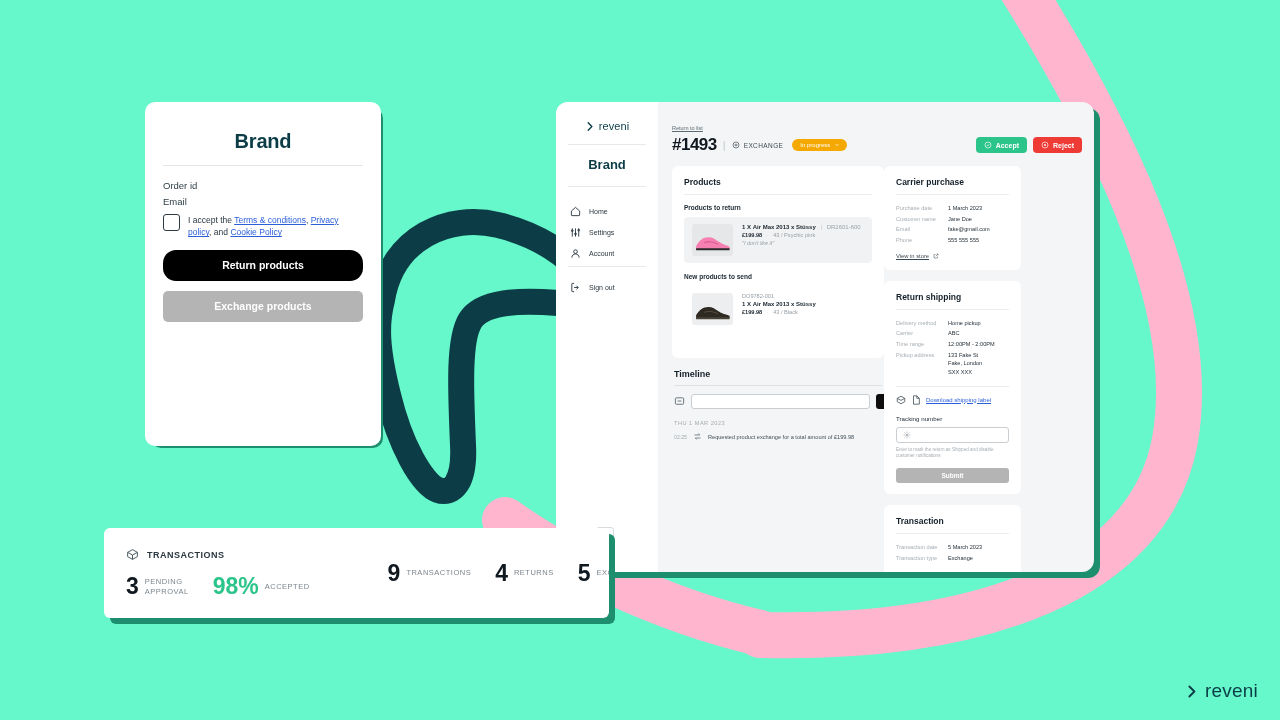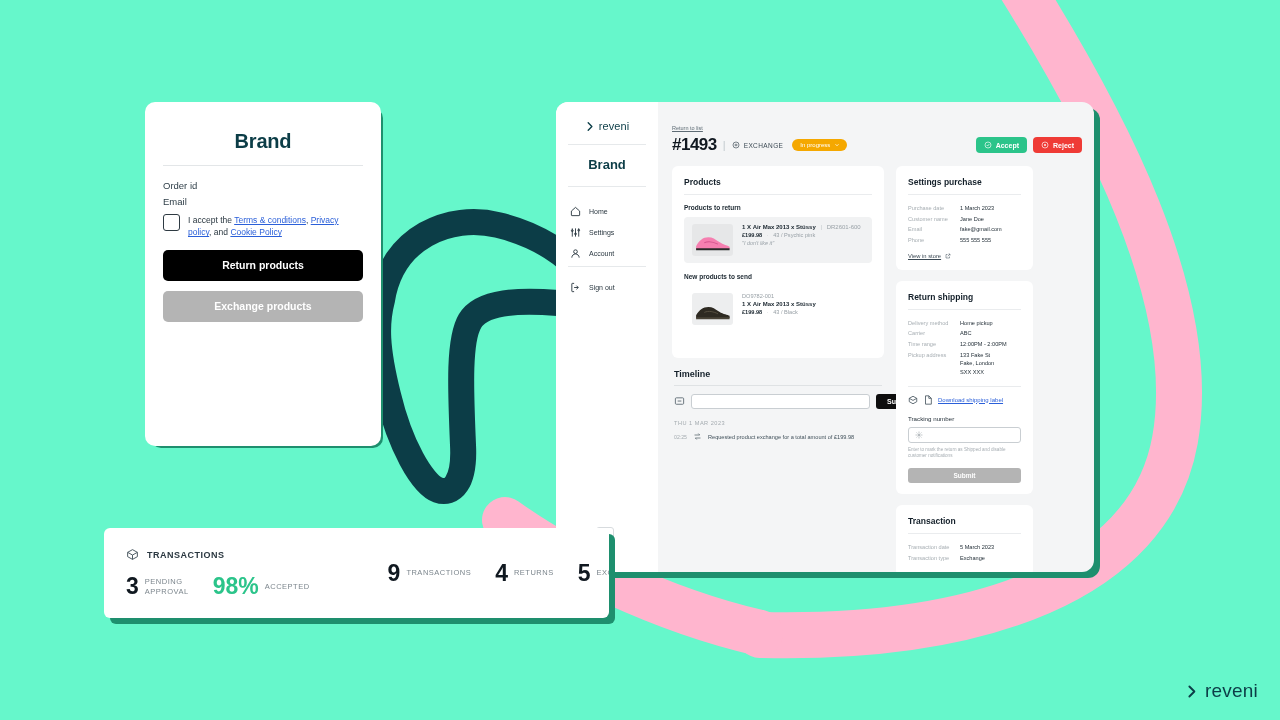--- a/index.html
+++ b/index.html
@@ -60,21 +60,21 @@
   .accept-row {
     display: flex; gap: 8px; align-items: flex-start; margin: 7px 0 11px;
   }
   .cbx {
     width: 17px; height: 17px; flex: 0 0 auto;
     border: 1.6px solid #2E3A42; border-radius: 3px; background: #fff;
   }
   .accept-text { font-size: 8.5px; line-height: 1.45; color: #2A3740; }
   .accept-text a { color: #2A5FD9; text-decoration: underline; }
   .btn-primary {
-    height: 31px; background: #000; color: #fff; border-radius: 5px;
+    height: 31px; background: #000; color: #fff; border-radius: 13px;
     display: flex; align-items: center; justify-content: center;
     font-size: 10.5px; font-weight: bold; margin-bottom: 10px;
   }
   .btn-muted {
     height: 31px; background: #B4B4B4; color: #fff; border-radius: 5px;
     display: flex; align-items: center; justify-content: center;
     font-size: 10.5px; font-weight: bold;
   }
 
   
@@ -130,21 +130,21 @@
   }
   .topbar-actions { margin-left: auto; display: flex; gap: 6px; }
   .act-btn {
     border-radius: 4px; color: #fff; font-size: 7px; font-weight: bold;
     padding: 4px 8px; display: flex; align-items: center; gap: 4px;
   }
   .act-accept { background: #2BC48A; }
   .act-reject { background: #EF3B36; }
   .act-btn .ai { width: 8px; height: 8px; }
 
-  .cols { display: flex; gap: 12px; align-items: flex-start; }
+  .cols { display: flex; align-items: flex-start; }
   .col-left { width: 212px; flex: 0 0 auto; }
   .col-right { width: 137px; flex: 0 0 auto; }
 
   .card { background: #fff; border-radius: 6px; padding: 11px 12px; margin-bottom: 11px; }
   .card-title { font-size: 8.5px; font-weight: bold; color: #14202A; }
   .card-rule { height: 1px; background: #EAECEE; margin: 7px 0 9px; }
 
   .sub-head { font-size: 6.5px; font-weight: bold; color: #1B2730; margin-bottom: 6px; }
   .prod-row { display: flex; gap: 9px; padding: 7px 8px; border-radius: 4px; }
   .prod-row.shaded { background: #F1F2F3; }
@@ -435,21 +435,21 @@
                   <path d="M20 16H6l4 4"></path>
               </svg>
               <span class="tl-text">Requested product exchange for a total amount of £199.98</span>
             </div>
           </div>
         </div>
 
         <div class="col-right">
 
           <div class="card">
-            <div class="card-title">Settings purchase</div>
+            <div class="card-title">Carrier purchase</div>
             <div class="card-rule"></div>
             <div class="kv">
               <span class="k">Purchase date</span>
               <span class="v">1 March 2023</span>
             </div>
             <div class="kv">
               <span class="k">Customer name</span>
               <span class="v">Jane Doe</span>
             </div>
             <div class="kv">

